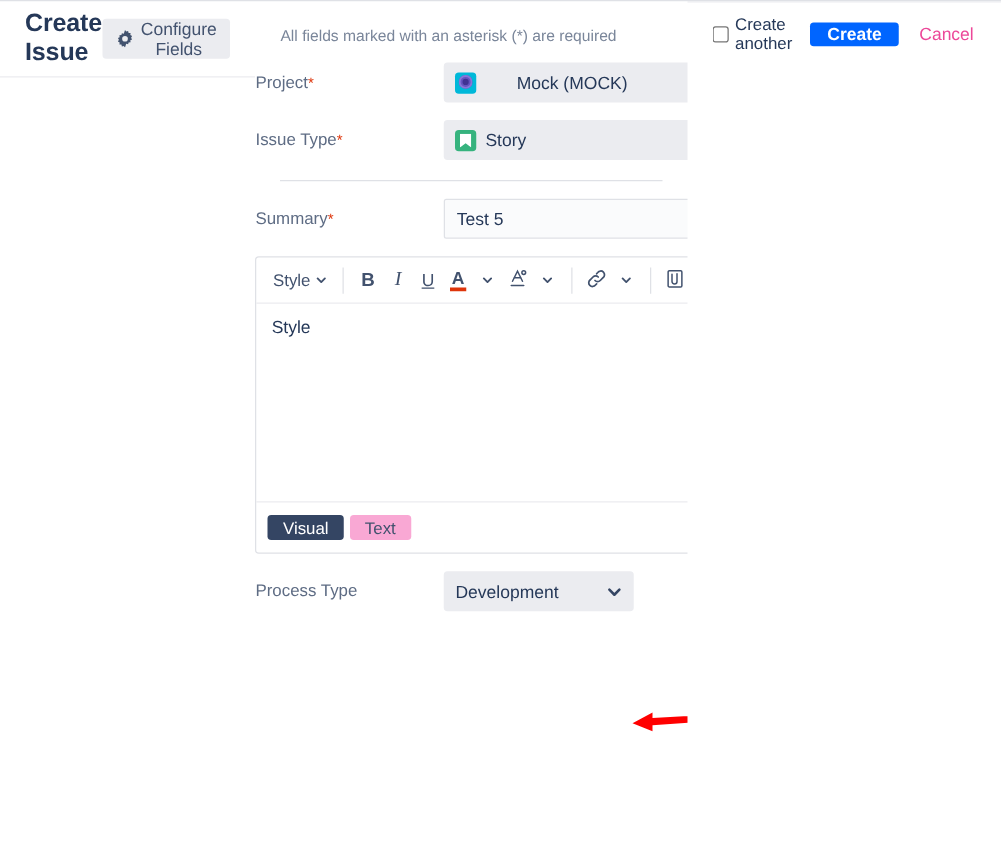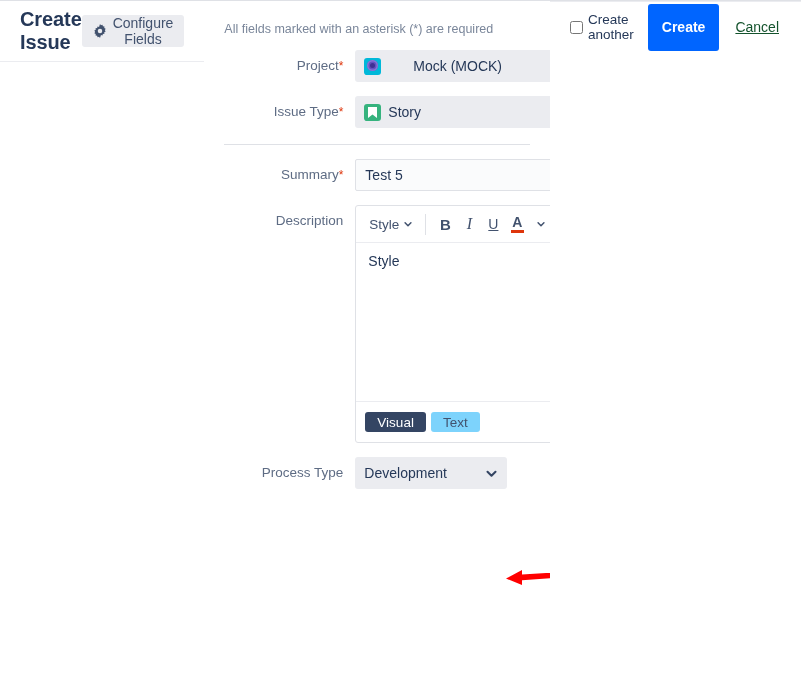--- a/index.html
+++ b/index.html
@@ -75,21 +75,21 @@
   }
 
   .form-row {
     display: flex;
     align-items: flex-start;
     margin-top: 14px;
   }
   .field-label {
     width: 151px;
     flex: 0 0 151px;
-    text-align: right;
+    text-align: left;
     padding-right: 12px;
     box-sizing: border-box;
     font-size: 13.5px;
     color: #5e6c84;
     line-height: 32px;
     white-space: nowrap;
   }
   .field-label .asterisk {
     color: #de350b;
     font-size: 12px;
@@ -289,21 +289,21 @@
   .mode-tab {
     height: 20px;
     border: none;
     border-radius: 3px;
     padding: 0 12px;
     font-family: "Liberation Sans", sans-serif;
     font-size: 13.5px;
     cursor: pointer;
   }
   .mode-tab.active { background: #344563; color: #ffffff; }
-  .mode-tab.inactive { background: #7dd3fc; color: #42526e; }
+  .mode-tab.inactive { background: #f9a8d4; color: #42526e; }
   .undo-redo { display: flex; gap: 11px; align-items: center; }
   .ur-btn {
     border: none; background: transparent; cursor: pointer;
     width: 20px; height: 20px; display: inline-flex;
     align-items: center; justify-content: center;
   }
 
   
   .annot-arrow {
     position: absolute;
@@ -338,36 +338,35 @@
     width: 13px; height: 13px;
     margin: 0;
     accent-color: #0052cc;
     cursor: pointer;
   }
   .btn-create {
     background: #0065ff;
     color: #ffffff;
     border: none;
     border-radius: 3px;
-    height: 47px;
+    height: 19px;
     padding: 0 14px;
     font-family: "Liberation Sans", sans-serif;
     font-size: 14px;
     font-weight: bold;
     cursor: pointer;
   }
   .btn-cancel {
     background: transparent;
     border: none;
-    color: #14532d;
+    color: #ec4899;
     font-family: "Liberation Sans", sans-serif;
     font-size: 14px;
     cursor: pointer;
     padding: 0 2px;
-    text-decoration: underline;
   }
 </style>
 </head>
 <body>
 
 <div class="dialog">
 
   <div class="dialog-header">
     <div class="dialog-title">Create Issue</div>
     <div class="header-spacer"></div>
@@ -435,23 +434,20 @@
     <div class="form-row">
       <div class="field-label">
         <span>Summary</span><span class="asterisk">*</span>
       </div>
       <div class="field-control">
         <input class="summary-input" type="text" value="Test 5" style="">
       </div>
     </div>
 
     <div class="form-row">
-      <div class="field-label">
-        <span>Description</span>
-      </div>
       <div class="field-control">
         <div class="editor">
 
           <div class="editor-toolbar">
             <button class="tb-btn tb-style">
               <span>Style</span>
               <span>
                 <svg width="10" height="10" viewBox="0 0 12 12" fill="none" stroke="#42526e" stroke-width="1.8" stroke-linecap="round" stroke-linejoin="round">
                     <path d="M2.5 4.5L6 8l3.5-3.5"></path>
                   </svg>

